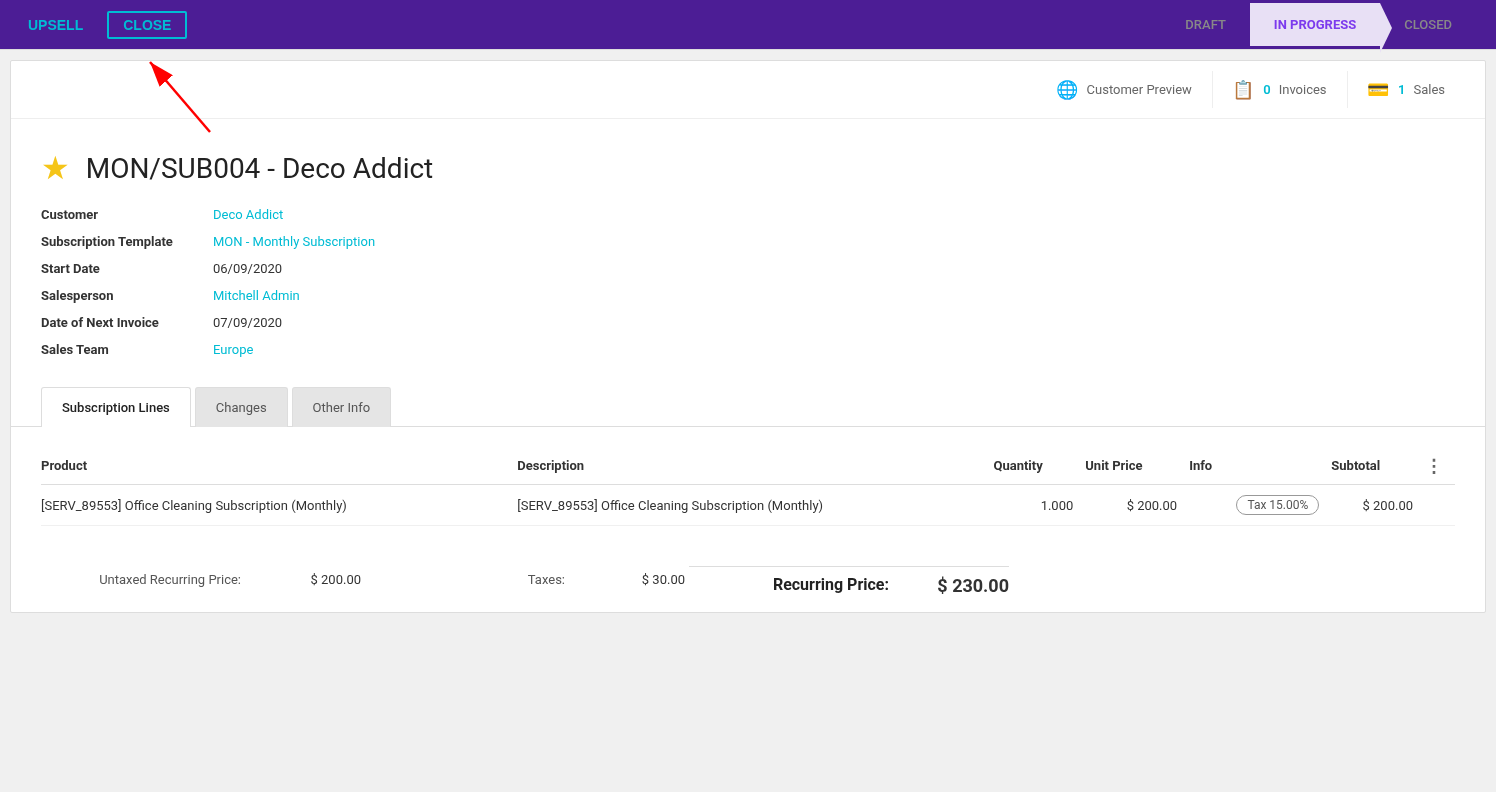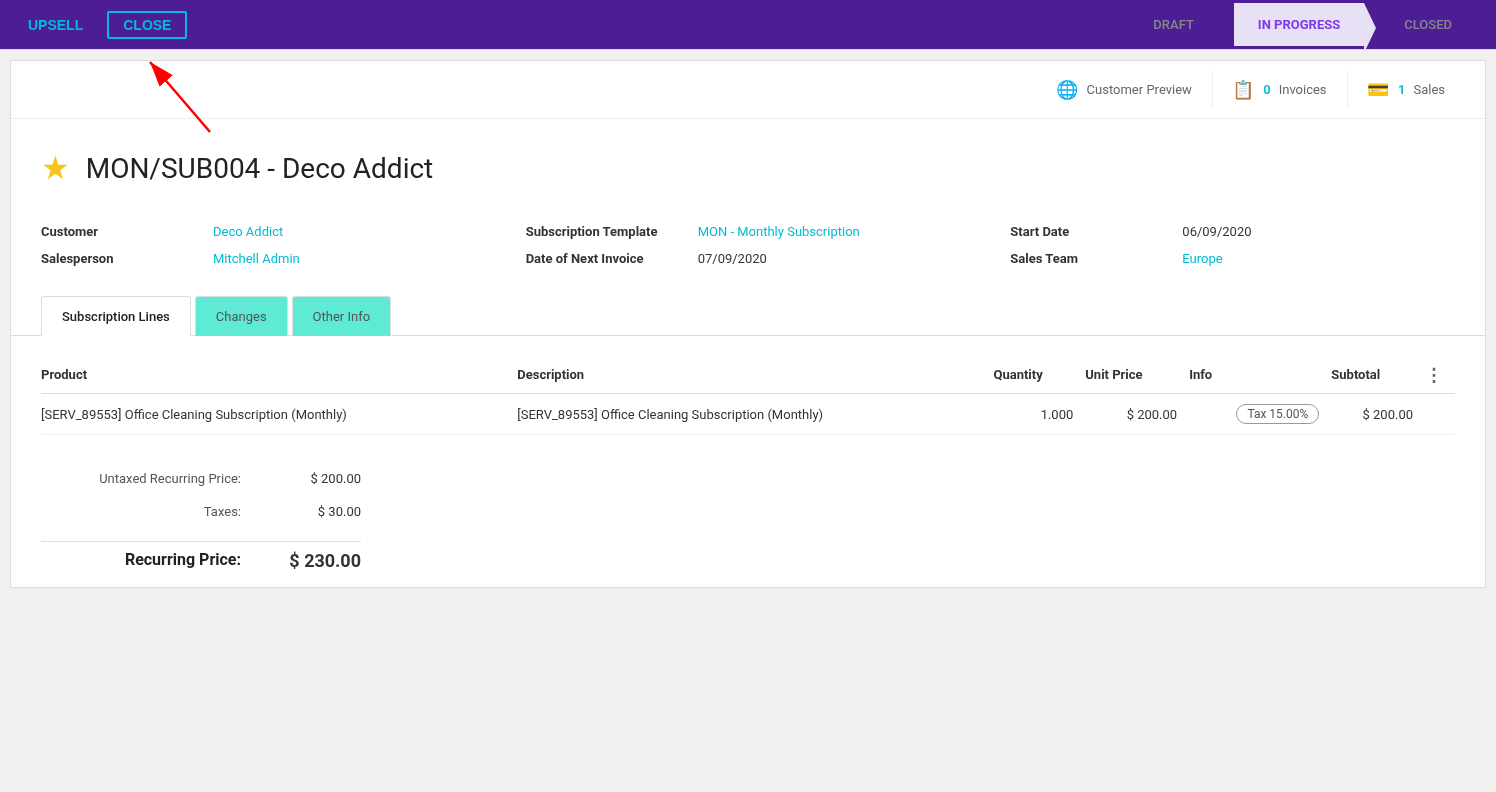--- a/index.html
+++ b/index.html
@@ -44,21 +44,21 @@
       border: 2px solid #00bcd4;
       cursor: pointer;
       padding: 4px 14px;
       border-radius: 2px;
       position: relative;
     }
 
     .status-bar {
       display: flex;
       align-items: center;
-      gap: 16px;
+      gap: 0;
     }
 
     .status-item {
       padding: 14px 24px;
       font-size: 13px;
       color: #888;
       font-weight: 500;
       cursor: pointer;
       position: relative;
     }
@@ -135,23 +135,22 @@
 
     .record-title {
       font-size: 28px;
       font-weight: 400;
       color: #222;
     }
 
     .fields-section {
       padding: 0 30px 20px 30px;
       display: grid;
-      grid-template-columns: 1fr 1fr 1fr;
+      grid-template-columns: 1fr;
       gap: 12px 40px;
-      margin-top: 17px;
     }
 
     .field-row {
       display: flex;
       align-items: baseline;
       gap: 12px;
     }
 
     .field-label {
       font-weight: 700;
@@ -179,21 +178,21 @@
     }
 
     .tab {
       padding: 12px 20px;
       cursor: pointer;
       font-size: 13px;
       color: #555;
       border: 1px solid transparent;
       border-bottom: none;
       margin-bottom: -1px;
-      background: #5eead4;
+      background: #e5e5e5;
       border-color: #ddd;
       margin-right: 4px;
       border-radius: 3px 3px 0 0;
     }
 
     .tab.active {
       background: #fff;
       border-color: #ddd;
       border-bottom-color: #fff;
       color: #222;
@@ -239,23 +238,23 @@
       border: 1px solid #999;
       border-radius: 20px;
       padding: 2px 10px;
       font-size: 12px;
       color: #555;
     }
 
     .totals-section {
       padding: 16px 30px;
       display: flex;
-      flex-direction: column;
-      align-items: flex-start;
-      gap: 18px;
+      flex-direction: row;
+      align-items: center;
+      gap: 4px;
     }
 
     .total-row {
       display: flex;
       gap: 40px;
       font-size: 13px;
       color: #555;
     }
 
     .total-row .label {

